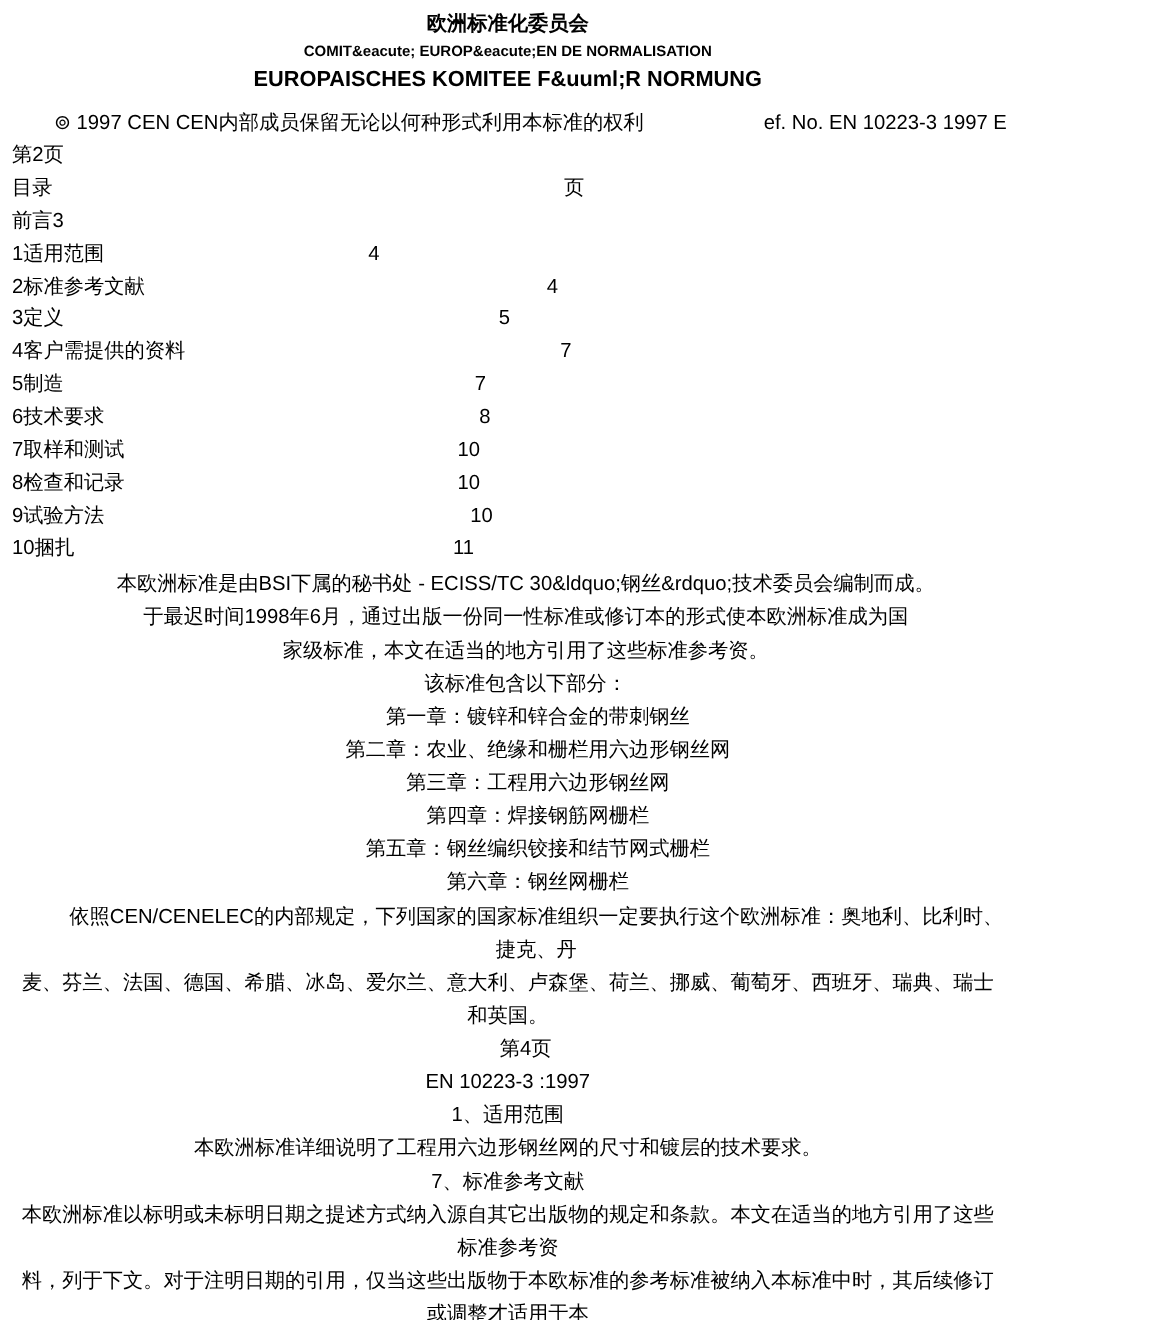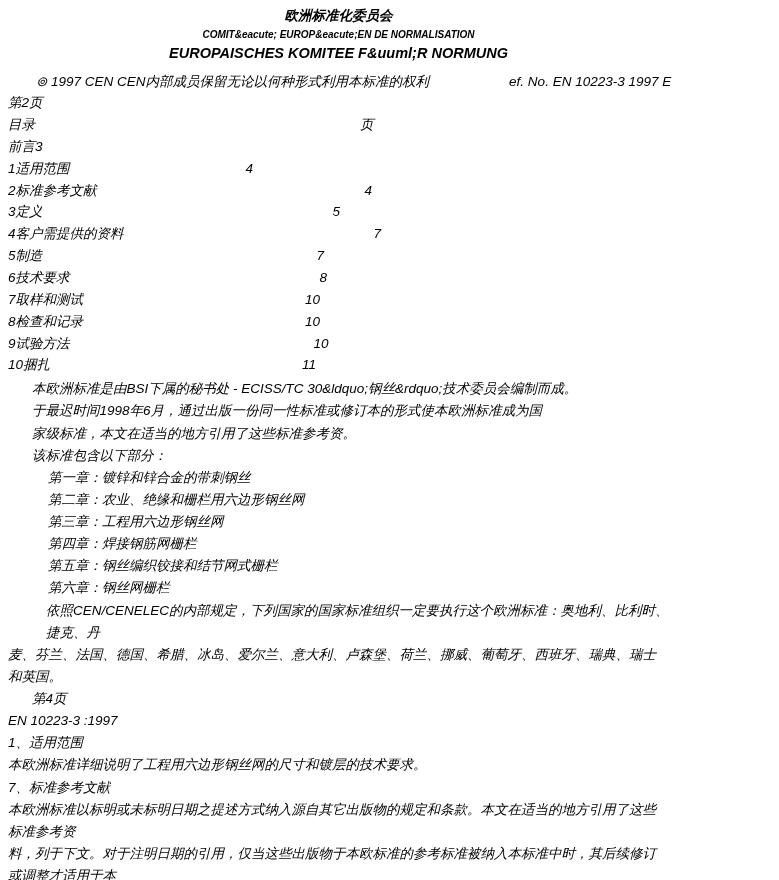--- a/index.html
+++ b/index.html
@@ -14,21 +14,20 @@
     font-size: 13.5px;
     color: #000000;
     overflow: hidden;
   }
   .page {
     width: 677px;
     height: 880px;
     box-sizing: border-box;
     padding: 6px 8px 0 8px;
     position: relative;
-    font-style: italic;
   }
   .hdr {
     text-align: center;
     font-weight: bold;
     line-height: 1.55;
   }
   .hdr .line1 { font-size: 13.5px; }
   .hdr .line2 { font-size: 10px; }
   .hdr .line3 { font-size: 14.5px; }
 
@@ -47,36 +46,38 @@
     white-space: nowrap;
   }
 
   .ln {
     line-height: 1.62;
     white-space: pre-wrap;
   }
   .toc-head {
     display: flex;
     line-height: 1.62;
+    gap: 16px;
   }
   .toc-head .label { width: 352px; }
 
   .toc-row {
     display: flex;
     line-height: 1.62;
   }
   .toc-row .t { }
   .toc-row .p { }
 
   .indent1 { padding-left: 24px; }
   .indent2 { padding-left: 40px; }
 
   .body-ln {
     line-height: 1.64;
     white-space: pre-wrap;
+    text-align: center;
   }
   .img-box {
     display: inline-block;
     width: 11px;
     height: 13px;
     border: 1px solid #9a9a9a;
     background: #f2f2f2;
     position: relative;
     vertical-align: -2px;
     margin-left: 3px;

